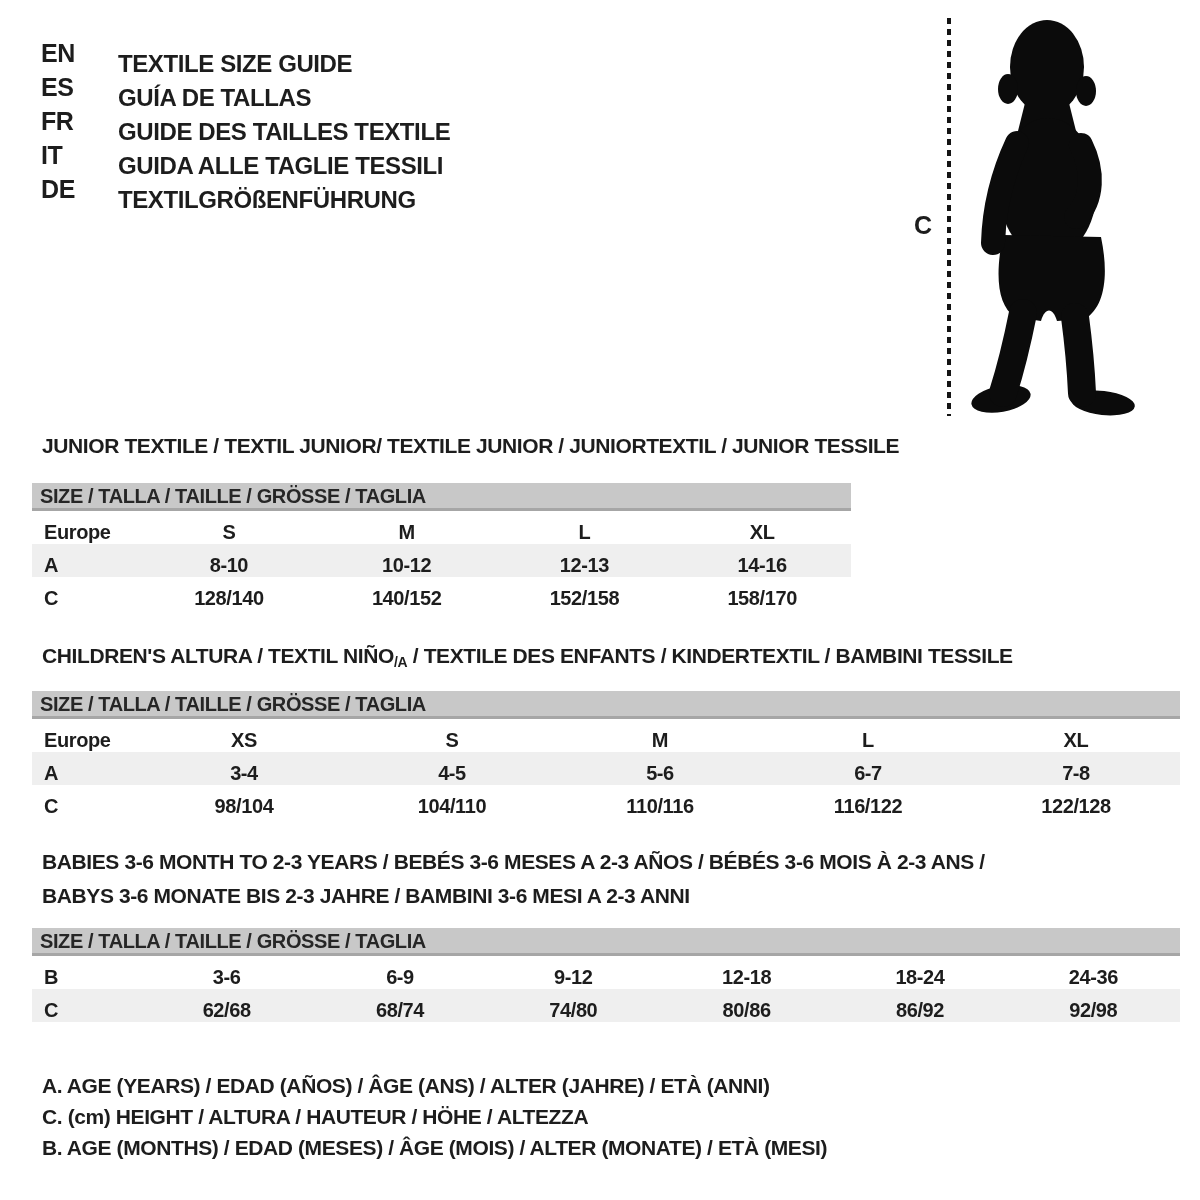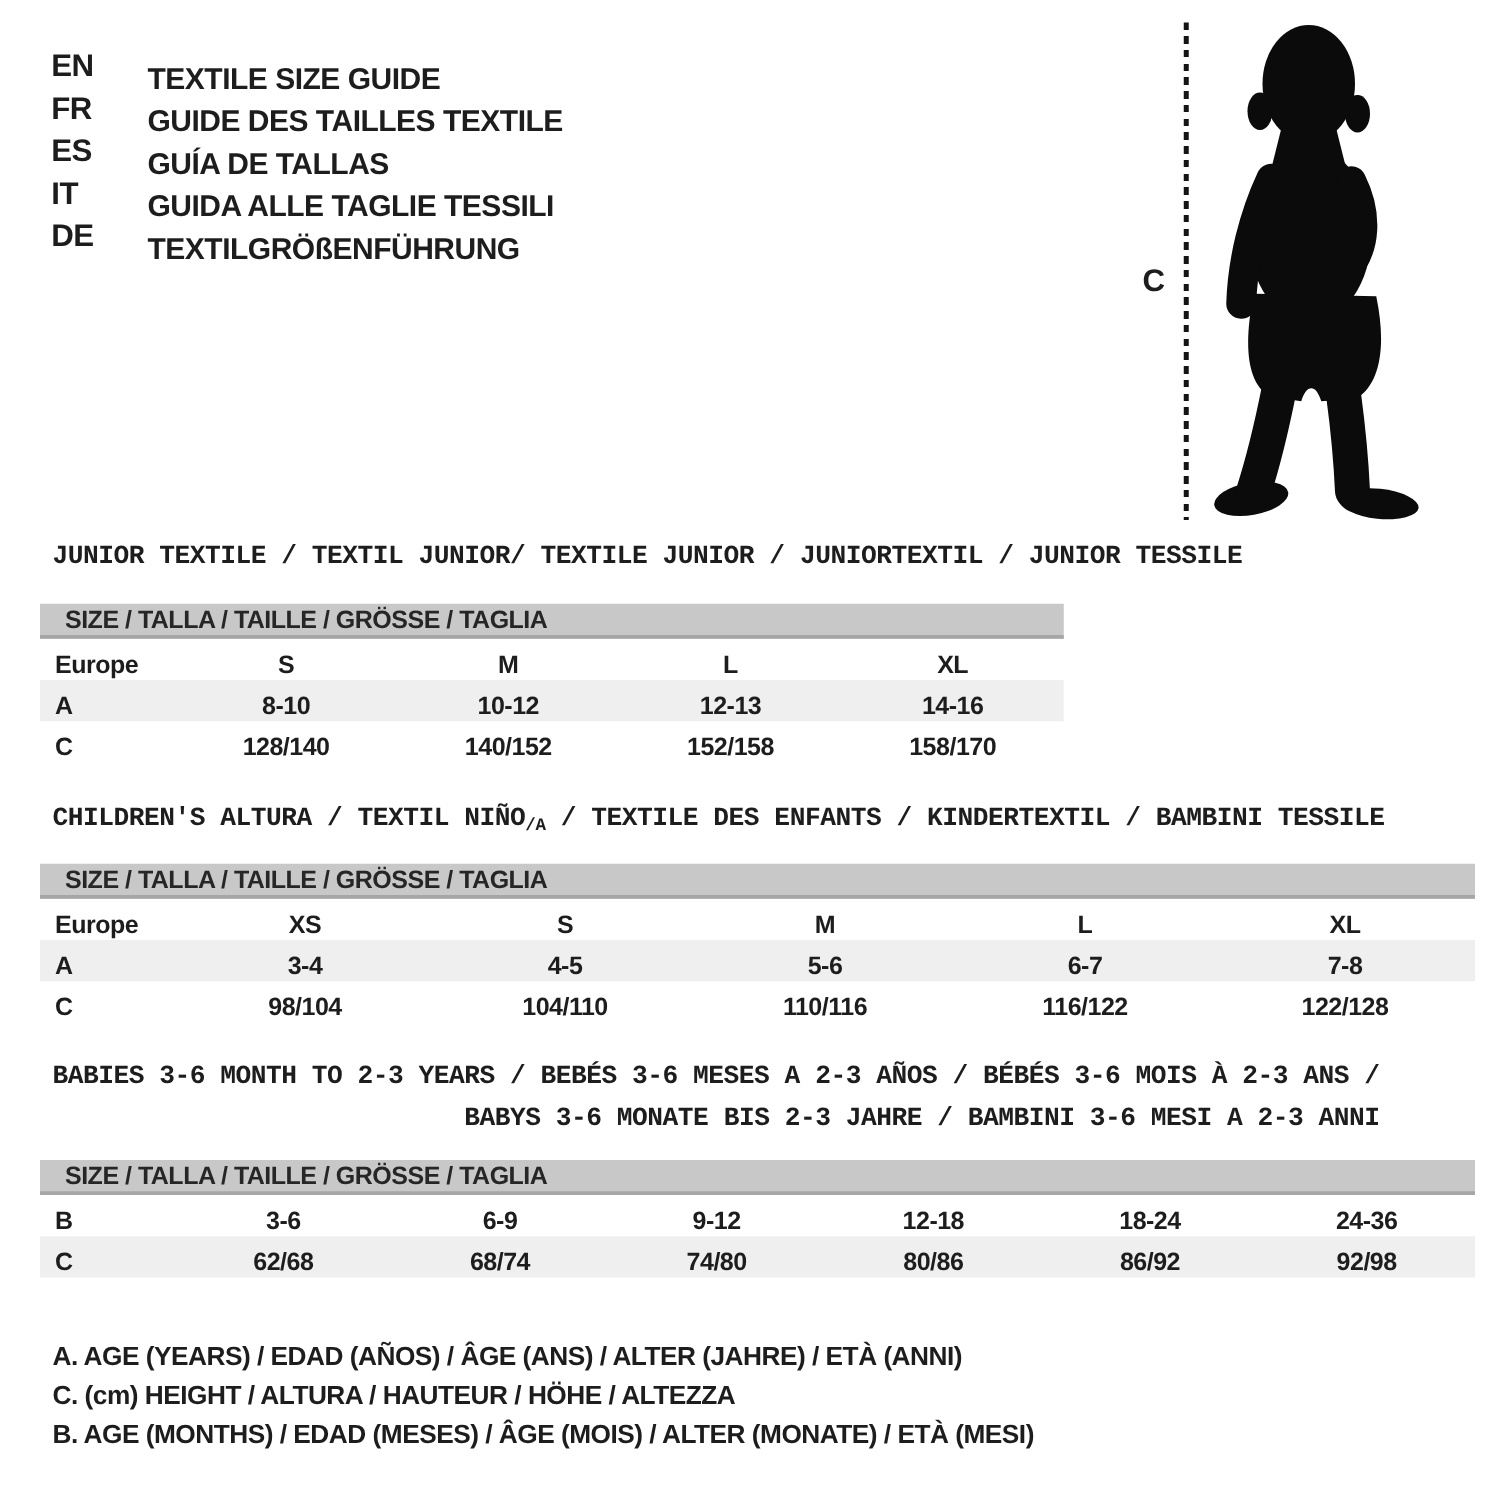--- a/index.html
+++ b/index.html
@@ -24,61 +24,61 @@
 
   
   .measure-line {
     position: absolute; left: 947px; top: 18px; width: 4px; height: 398px;
     background: repeating-linear-gradient(to bottom, #141414 0px, #141414 6px, transparent 6px, transparent 11px);
   }
   .measure-label { position: absolute; left: 914px; top: 211px; font-size: 25px; }
   .silhouette { position: absolute; left: 963px; top: 13px; }
 
   
-  .section-title { position: absolute; font-size: 21px; white-space: nowrap; font-family: Liberation Mono, monospace; }
+  .section-title { position: absolute; font-size: 21px; white-space: nowrap; }
   .title-junior { left: 42px; top: 434px; }
   .title-children { left: 42px; top: 644px; }
-  .title-babies { left: 42px; top: 845px; line-height: 34px; text-align: right; }
+  .title-babies { left: 42px; top: 845px; line-height: 34px; }
   .sub-a { font-size: 14px; position: relative; top: 4px; letter-spacing: -0.3px; }
 
   
   .legend { position: absolute; left: 42px; top: 1070px; line-height: 31px; font-size: 21px; }
 
   
   .size-table { position: absolute; }
   .tbl-junior { left: 32px; top: 483px; width: 819px; }
   .tbl-children { left: 32px; top: 691px; width: 1148px; }
   .tbl-babies { left: 32px; top: 928px; width: 1148px; }
   .thead {
     height: 25px; background: #c8c8c8; border-bottom: 3px solid #a6a6a6;
-    font-size: 20px; line-height: 26px; padding-left: 20px;
+    font-size: 20px; line-height: 26px; padding-left: 8px;
     color: #262626;
   }
   .trow { display: flex; height: 33px; align-items: flex-end; font-size: 20px; }
   .trow.alt { background: #efefef; }
   .tlabel { width: 108px; padding-left: 12px; box-sizing: border-box; }
   .tcell { flex: 1 1 0; text-align: center; }
 </style>
 </head>
 <body>
 
 <div class="canvas">
 
   <div class="lang-block">
     <div class="lang-row">
       <span class="lang-code cb">EN</span>
       <span class="lang-title cb">TEXTILE SIZE GUIDE</span>
     </div>
     <div class="lang-row">
+      <span class="lang-code cb">ES</span>
+      <span class="lang-title cb">GUÍA DE TALLAS</span>
+    </div>
+    <div class="lang-row">
       <span class="lang-code cb">FR</span>
       <span class="lang-title cb">GUIDE DES TAILLES TEXTILE</span>
-    </div>
-    <div class="lang-row">
-      <span class="lang-code cb">ES</span>
-      <span class="lang-title cb">GUÍA DE TALLAS</span>
     </div>
     <div class="lang-row">
       <span class="lang-code cb">IT</span>
       <span class="lang-title cb">GUIDA ALLE TAGLIE TESSILI</span>
     </div>
     <div class="lang-row">
       <span class="lang-code cb">DE</span>
       <span class="lang-title cb">TEXTILGRÖßENFÜHRUNG</span>
     </div>
   </div>

